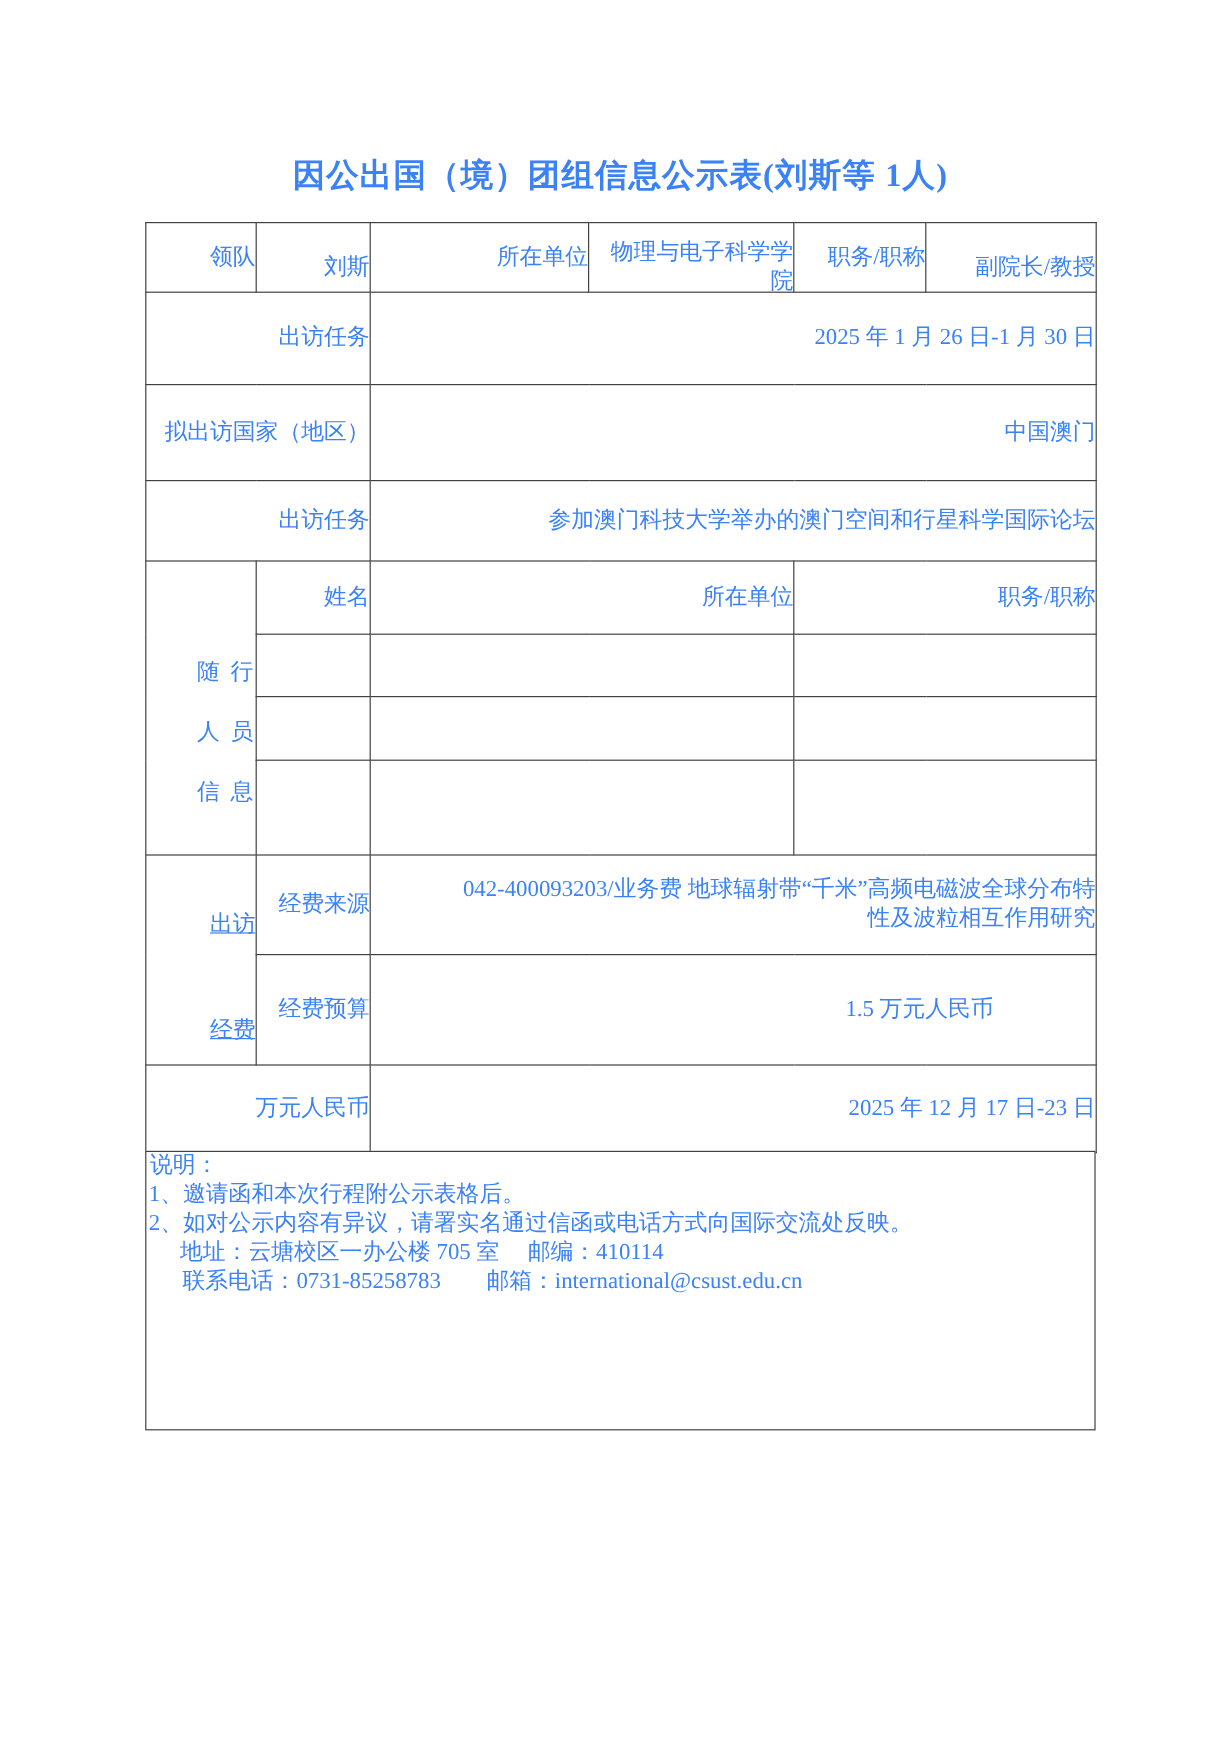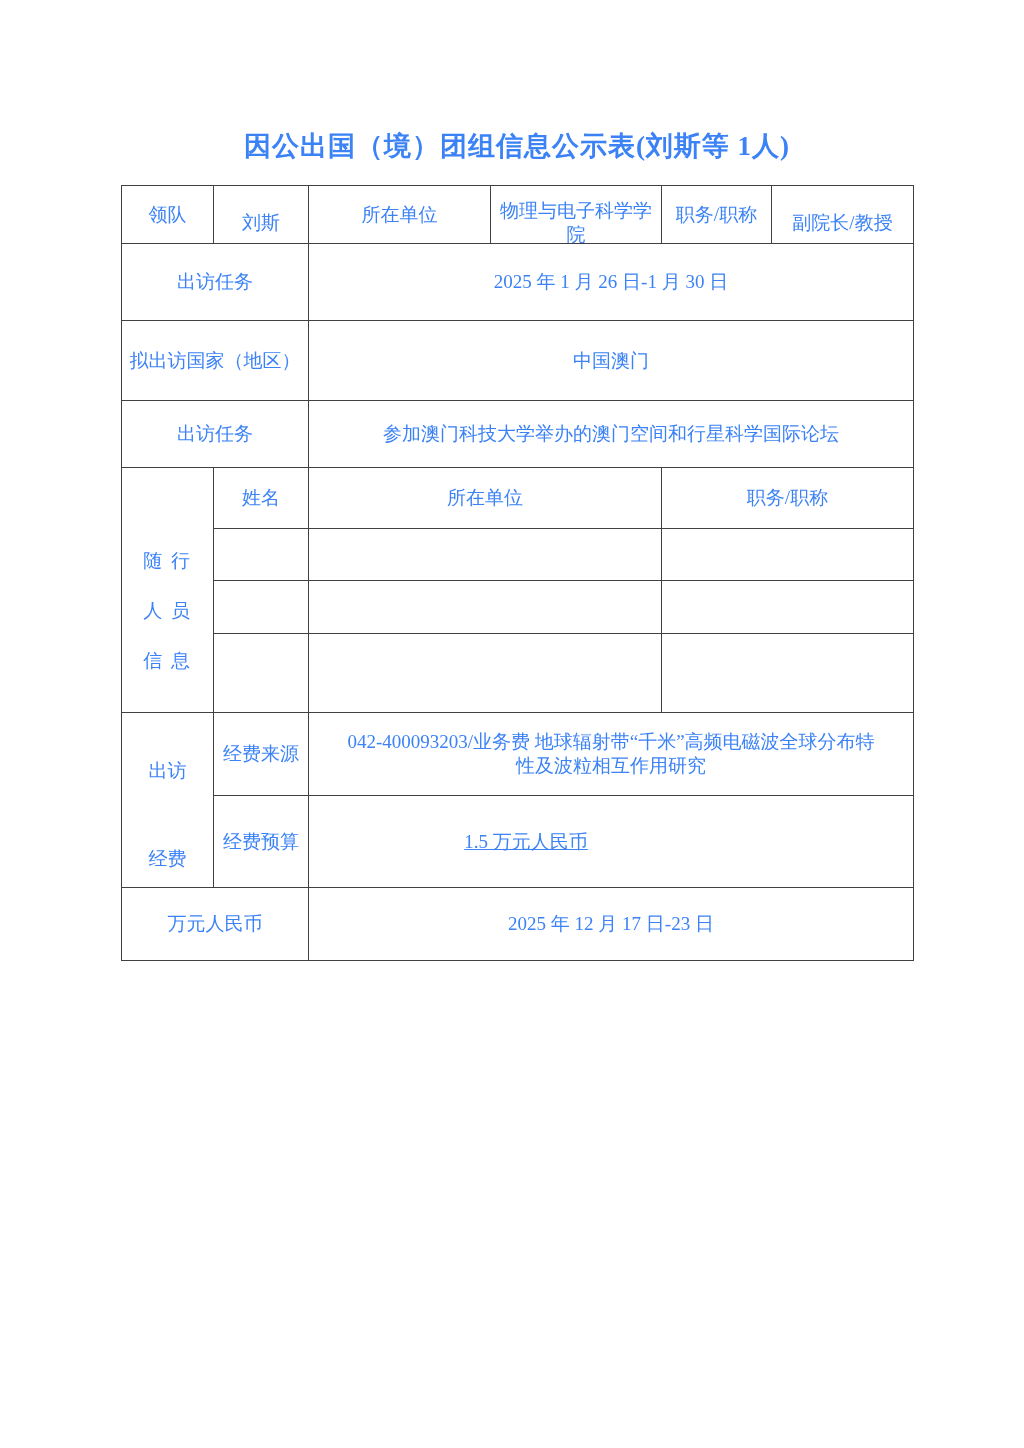--- a/index.html
+++ b/index.html
@@ -14,37 +14,37 @@
     position:absolute;left:121px;top:128px;width:792px;
     text-align:center;font-size:27px;font-weight:bold;
     letter-spacing:1px;white-space:nowrap;
   }
   table.form-table{
     position:absolute;left:121px;top:185px;width:792px;
     border-collapse:collapse;table-layout:fixed;
   }
   table.form-table td{
     border:1px solid #414141;
-    font-size:19px;text-align:center;vertical-align:middle;
+    font-size:19px;text-align:right;vertical-align:middle;
     padding:0;overflow:hidden;line-height:1.25;
   }
   td.small-font{font-size:18px;}
   .val-low{position:relative;top:8px;display:inline-block;}
   td.vlabel{vertical-align:top;}
   .vstack{padding-top:68px;}
   .vstack div{line-height:24px;margin-bottom:26px;letter-spacing:2px;}
-  td.vlabel-funding{vertical-align:top;}
+  td.vlabel-funding{vertical-align:top;text-decoration:underline;}
   .vstack-f{padding-top:30px;}
   .vstack-f div{line-height:26px;}
   .vstack-f div + div{margin-top:62px;}
   td.funding-src{
     text-align:left;vertical-align:top;
     padding:20px 2px 0 3px;line-height:44px;white-space:nowrap;margin-left:36px;
   }
-  td.budget-cell span{position:relative;left:-85px;text-decoration:underline;}
+  td.budget-cell span{position:relative;left:-85px;}
   .notes-box{
     position:absolute;left:121px;top:959px;width:790px;height:231px;
     border:1px solid #414141;background:#ffffff;
     font-size:19px;line-height:24px;
   }
   .notes-box .n-line{margin:0;}
   .n-heading{margin-top:12px;padding-left:3px;}
   .n-item1{margin-top:21px;padding-left:2px;}
   .n-item2{margin-top:24px;padding-left:2px;}
   .n-addr{margin-top:20px;padding-left:28px;}
@@ -140,14 +140,21 @@
       <td colspan="4" class="budget-cell"><span>1.5 万元人民币</span></td>
     </tr>
 
     <tr style="height:73px">
       <td colspan="2">万元人民币</td>
       <td colspan="4">2025 年 12 月 17 日-23 日</td>
     </tr>
   </tbody>
     </table>
 
+  <div class="notes-box">
+    <p class="n-line n-heading">说明：</p>
+    <p class="n-line n-item1">1、邀请函和本次行程附公示表格后。</p>
+    <p class="n-line n-item2">2、如对公示内容有异议，请署实名通过信函或电话方式向国际交流处反映。</p>
+    <p class="n-line n-addr">地址：云塘校区一办公楼 705 室　 邮编：410114</p>
+    <p class="n-line n-contact">联系电话：0731-85258783　　邮箱：international@csust.edu.cn</p>
+  </div>
 
 </div>
 
 </body></html>

